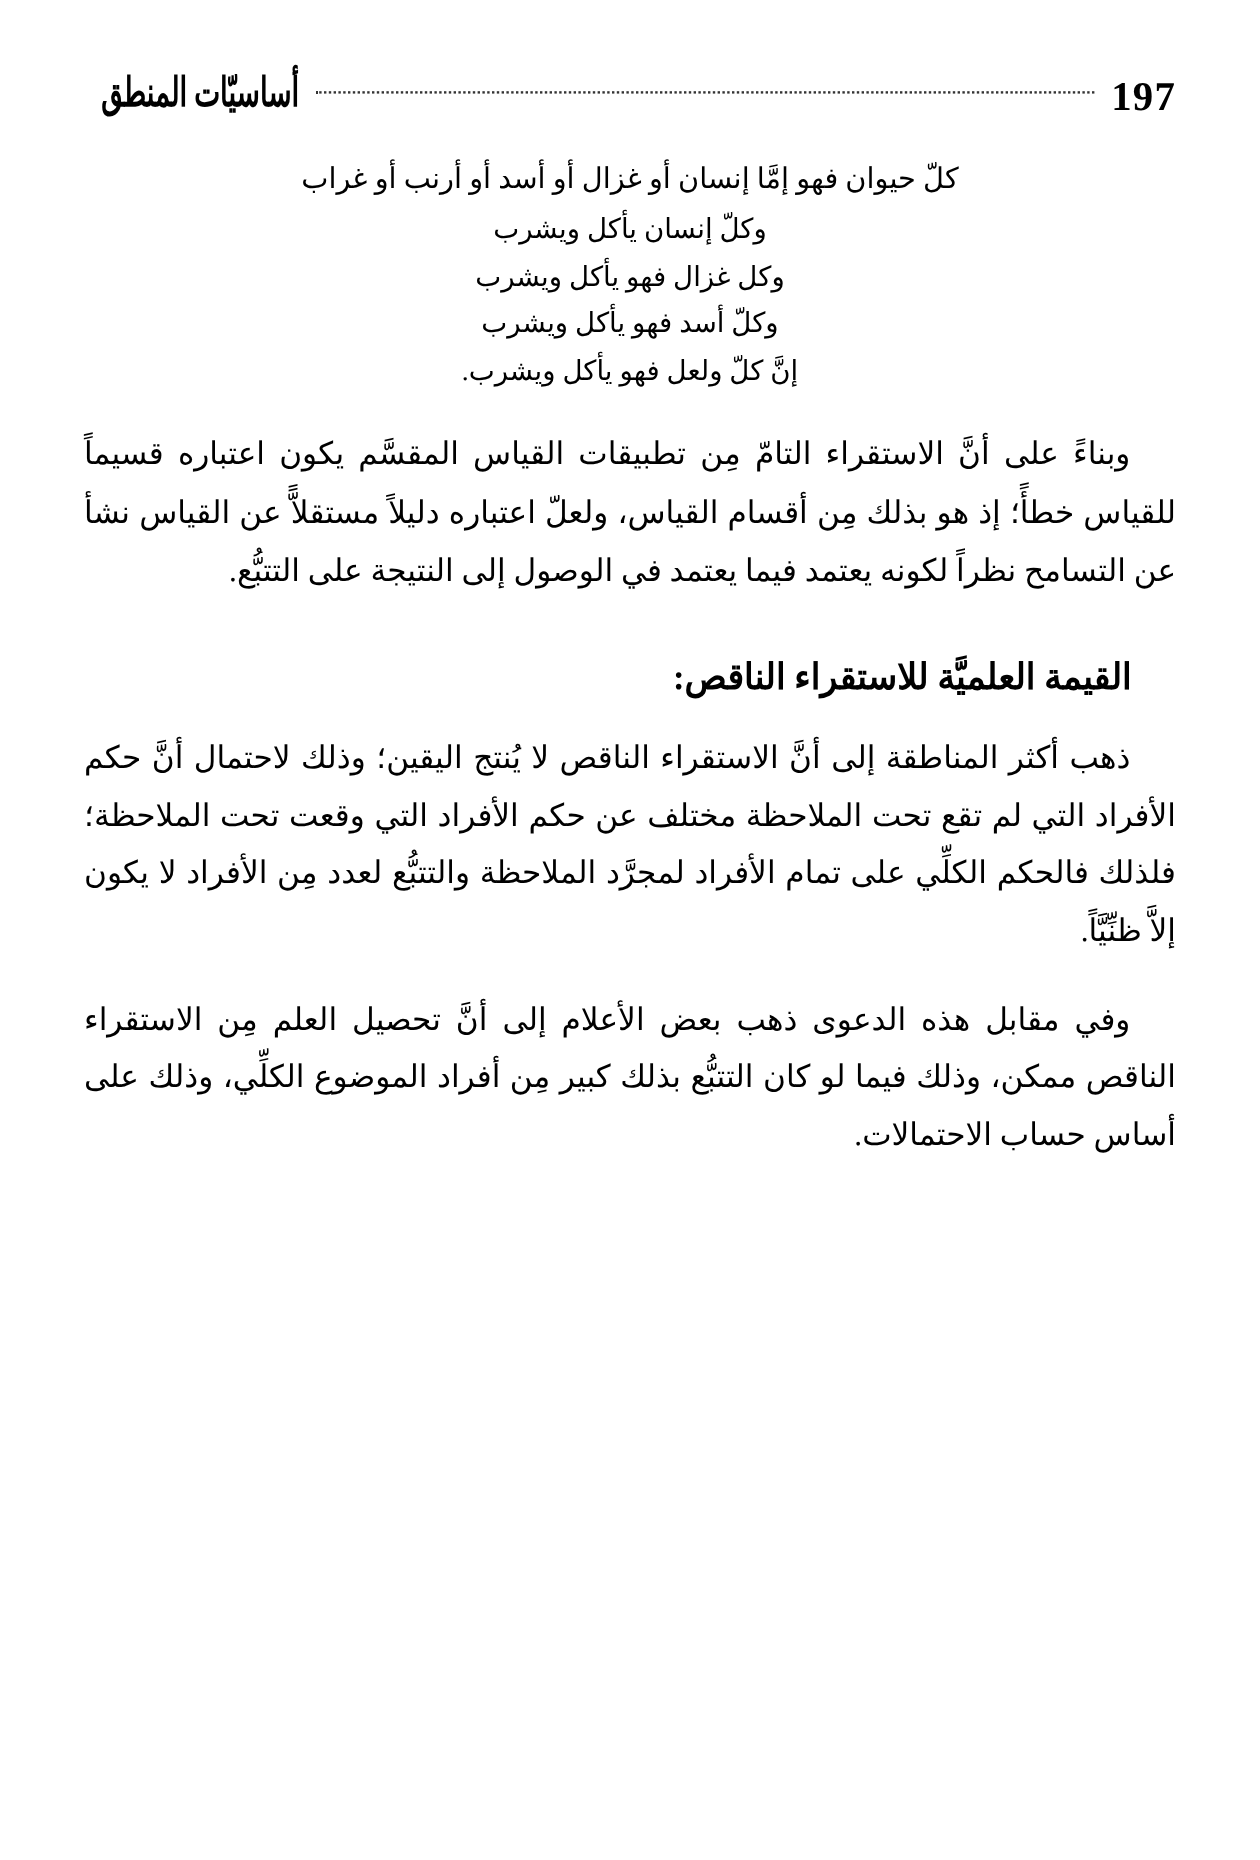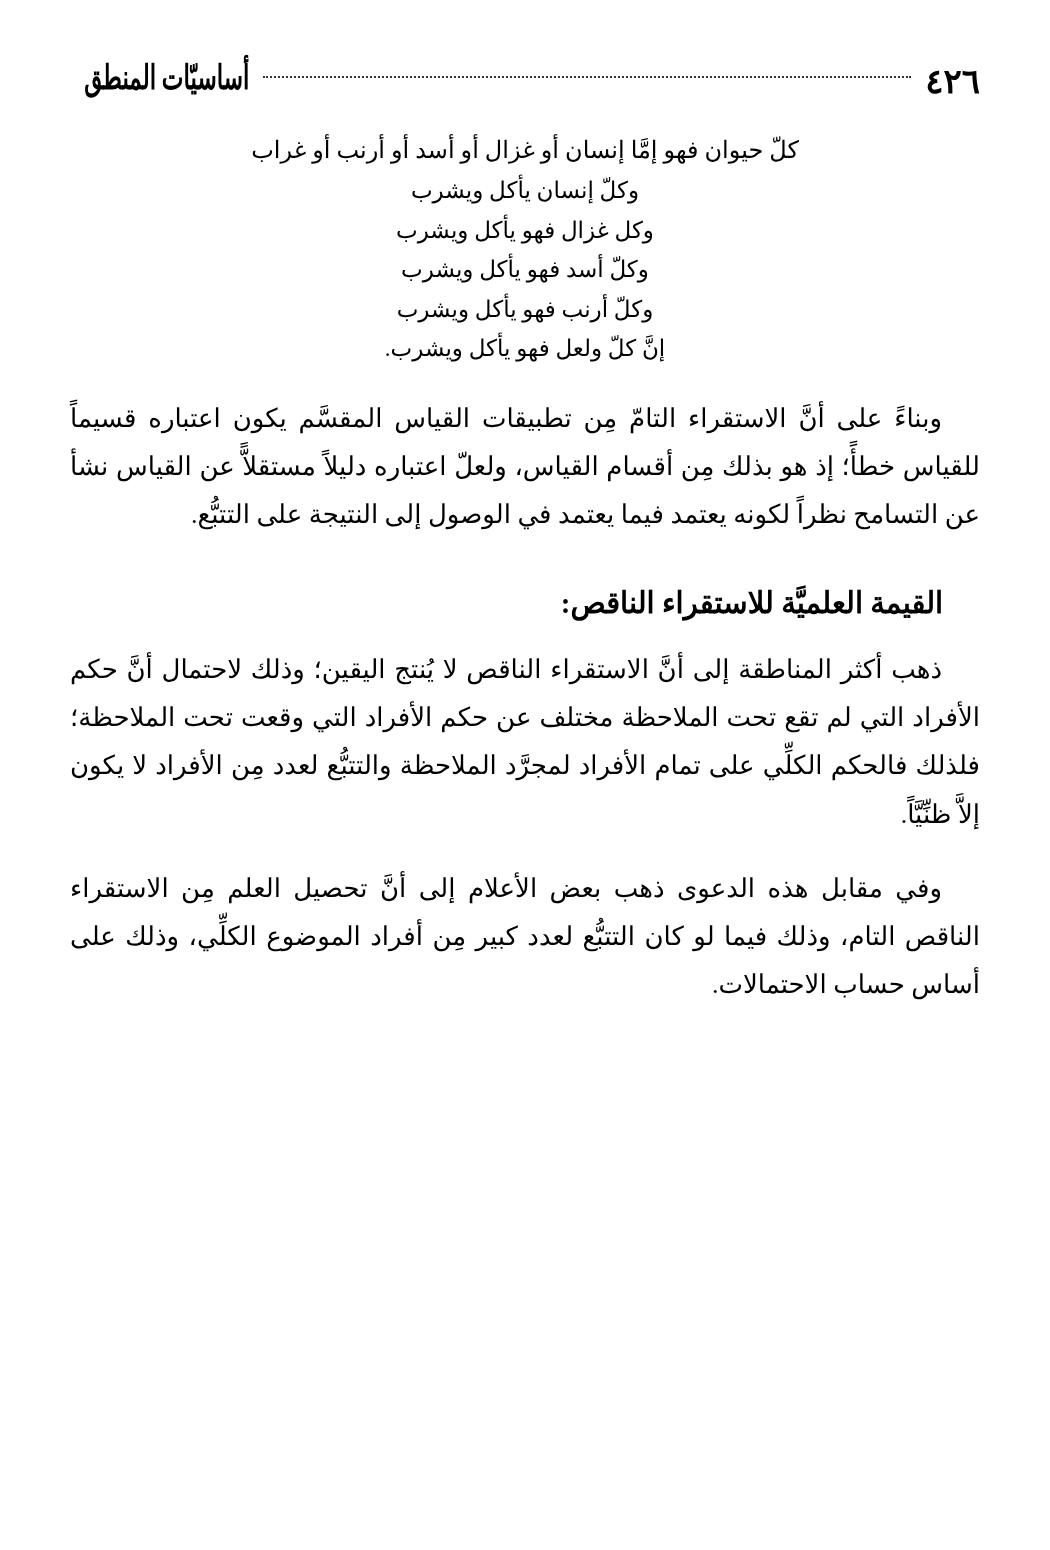--- a/index.html
+++ b/index.html
@@ -106,38 +106,37 @@
     transform: scaleX(0.97);
     transform-origin: right center;
   }
 </style>
 </head>
 <body>
 
 <div class="page">
 
   <div class="header">
-    <span class="page-number">٤٢٦</span>
+    <span class="page-number">197</span>
     <span class="dotline"></span>
     <span class="book-title">أساسيّات المنطق</span>
   </div>
 
   <div class="content">
 
     <div class="verse-block">
       <p class="verse first">كلّ حيوان فهو إمَّا إنسان أو غزال أو أسد أو أرنب أو غراب</p>
       <p class="verse">وكلّ إنسان يأكل ويشرب</p>
       <p class="verse">وكل غزال فهو يأكل ويشرب</p>
       <p class="verse">وكلّ أسد فهو يأكل ويشرب</p>
-      <p class="verse">وكلّ أرنب فهو يأكل ويشرب</p>
       <p class="verse">إنَّ كلّ ولعل فهو يأكل ويشرب.</p>
     </div>
 
     <p class="para">وبناءً على أنَّ الاستقراء التامّ مِن تطبيقات القياس المقسَّم يكون اعتباره قسيماً للقياس خطأً؛ إذ هو بذلك مِن أقسام القياس، ولعلّ اعتباره دليلاً مستقلاًّ عن القياس نشأ عن التسامح نظراً لكونه يعتمد فيما يعتمد في الوصول إلى النتيجة على التتبُّع.</p>
 
     <h2 class="section-heading">القيمة العلميَّة للاستقراء الناقص:</h2>
 
     <p class="para tight">ذهب أكثر المناطقة إلى أنَّ الاستقراء الناقص لا يُنتج اليقين؛ وذلك لاحتمال أنَّ حكم الأفراد التي لم تقع تحت الملاحظة مختلف عن حكم الأفراد التي وقعت تحت الملاحظة؛ فلذلك فالحكم الكلِّي على تمام الأفراد لمجرَّد الملاحظة والتتبُّع لعدد مِن الأفراد لا يكون إلاَّ ظنِّيَّاً.</p>
 
-    <p class="para">وفي مقابل هذه الدعوى ذهب بعض الأعلام إلى أنَّ تحصيل العلم مِن الاستقراء الناقص التام، وذلك فيما لو كان التتبُّع لعدد كبير مِن أفراد الموضوع الكلِّي، وذلك على أساس حساب الاحتمالات.</p>
+    <p class="para">وفي مقابل هذه الدعوى ذهب بعض الأعلام إلى أنَّ تحصيل العلم مِن الاستقراء الناقص ممكن، وذلك فيما لو كان التتبُّع بذلك كبير مِن أفراد الموضوع الكلِّي، وذلك على أساس حساب الاحتمالات.</p>
 
   </div>
 </div>
 
 </body></html>

